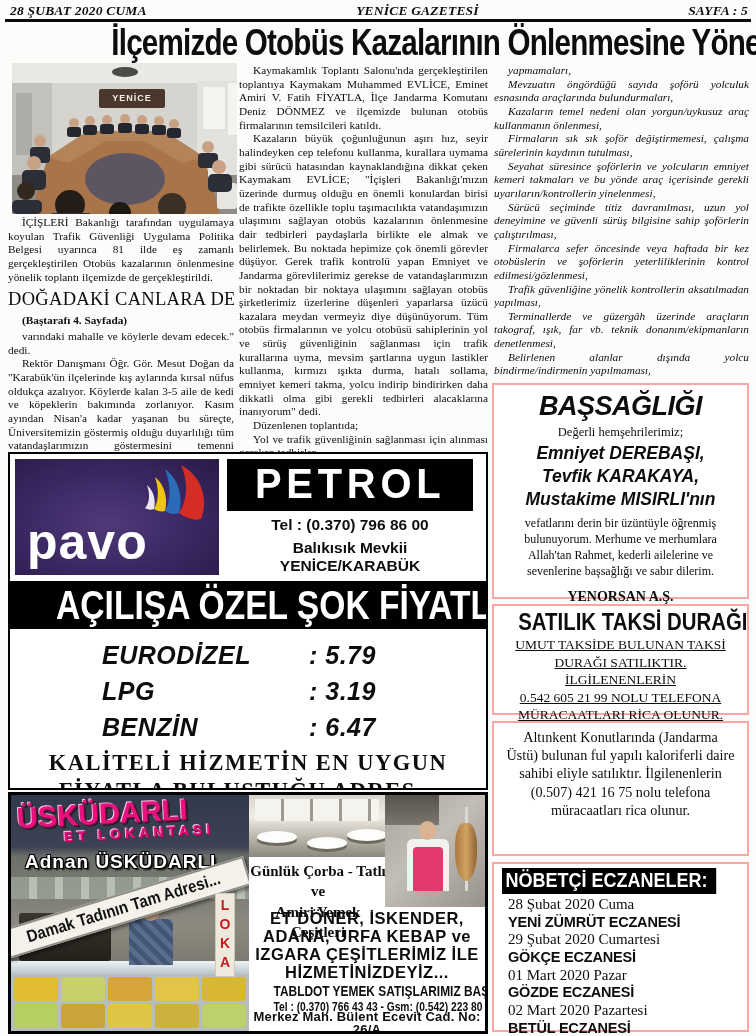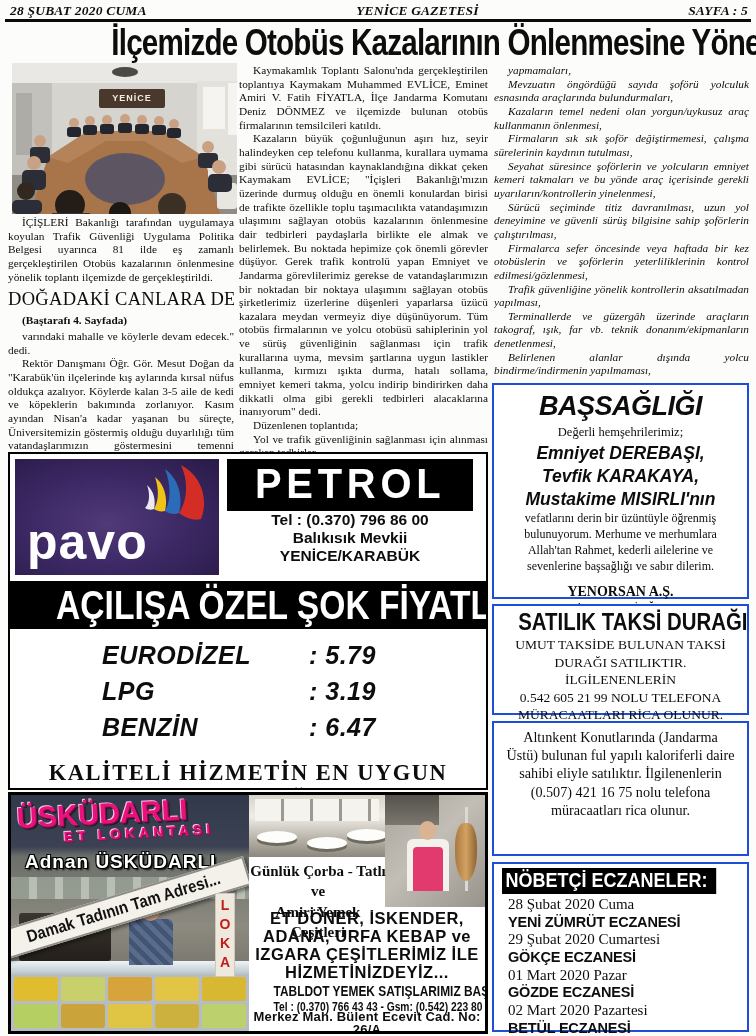--- a/index.html
+++ b/index.html
@@ -40,30 +40,30 @@
     margin:5px 0 4px; letter-spacing:.3px; white-space:nowrap; }
   .continued { font-weight:700; text-indent:14px; margin-bottom:2px; }
 
   
   .meeting-photo { top:63px; left:12px; width:225px; height:151px; background:#cfcdc8; overflow:hidden; }
   .wall-sign { position:absolute; left:87px; top:26px; width:66px; height:19px;
     background:#4a382c; border-radius:2px; color:#f2ece2;
     font:700 9px "Liberation Sans", sans-serif; text-align:center; line-height:19px; letter-spacing:1px; }
 
   
-  .rail-box { left:492px; width:257px; background:#fff; border:2px solid #1d4ed8; text-align:center; }
+  .rail-box { left:492px; width:257px; background:#fff; border:2px solid #fca5a5; text-align:center; }
   .condolence { top:383px; height:216px; padding:6px 10px 4px; }
   .condolence-title { font:italic 900 27px "Liberation Sans", sans-serif; letter-spacing:-.5px; }
   .condolence-salutation { font-size:12.5px; margin:3px 0 2px; }
   .condolence-name { font:italic 800 17.5px "Liberation Sans", sans-serif; line-height:1.32; }
-  .condolence-body { font-size:12px; line-height:1.33; text-align:center; }
+  .condolence-body { font-size:12px; line-height:1.33; margin-top:5px; text-align:center; }
   .condolence-company { font-weight:700; font-size:14px; margin-top:9px; }
   .condolence-signer { font-size:12px; margin-top:1px; }
 
-  .taxi-ad { top:604px; height:111px; padding:2px 4px; }
+  .taxi-ad { top:604px; height:111px; padding:2px 4px;text-decoration:underline; }
   .taxi-title { display:inline-block; font:700 24px "Liberation Sans", sans-serif;
     transform:scaleX(.85); white-space:nowrap; }
   .taxi-line { font-size:13.5px; line-height:1.3; }
 
   .flat-ad { top:721px; height:135px; padding:3px 12px; }
   .flat-title { font:400 26px "Liberation Serif", serif; letter-spacing:1px; }
   .flat-body { font-size:14.2px; line-height:1.28; margin-top:2px; }
 
   .pharmacy { top:862px; height:170px; padding:4px 8px; text-align:left; }
   .pharmacy-title { display:inline-block; background:#000; color:#fff;
@@ -79,30 +79,30 @@
   .pavo-row1 { display:flex; height:124px; padding:5px 5px 0 5px; }
   .pavo-logo-box { width:204px; height:116px; position:relative;
     background:radial-gradient(ellipse at 45% 55%, #503a78 0%, #3a2762 55%, #291a47 100%); overflow:hidden; }
   .pavo-wordmark { position:absolute; left:12px; bottom:4px;
     font:700 50px "Liberation Sans", sans-serif; color:#fff; letter-spacing:1px; }
   .pavo-wing { position:absolute; right:10px; top:2px; }
   .pavo-right { flex:1; text-align:center; padding:0 2px; }
   .petrol-box { background:#000; margin:0 6px; padding:4px 0 6px; }
   .petrol-title { color:#fff; font:700 42px "Liberation Sans", sans-serif;
     letter-spacing:5px; display:inline-block; transform:scaleX(.95); line-height:1; }
-  .pavo-phone, .pavo-address { font:700 15.5px "Liberation Sans", sans-serif; }
+  .pavo-phone, .pavo-address { font:700 15.5px "Liberation Sans", sans-serif; margin-top:5px; }
   .shock-banner { background:#000; height:48px; margin-top:3px; text-align:center; overflow:hidden; }
   .shock-banner span { color:#fff; display:inline-block;
     font:700 40px "Liberation Sans", sans-serif; line-height:48px;
     transform:scaleX(.84); white-space:nowrap; }
   .price-table { padding:8px 0 2px 92px; }
   .price-row { display:grid; grid-template-columns:178px auto;
     font:italic 900 25px "Liberation Sans", sans-serif; line-height:36px; letter-spacing:.5px;gap:29px; }
   .pavo-slogan { text-align:center; font:700 22.5px "Liberation Serif", serif;
-    letter-spacing:1.5px; line-height:1.25; margin-top:12px; }
+    letter-spacing:1.5px; line-height:1.25; margin-top:2px; }
 
   
   .rest-ad { top:792px; left:8px; width:480px; height:242px; background:#fff;
     border:3px solid #000; display:flex; overflow:hidden; }
   .rest-collage { width:238px; position:relative; overflow:hidden;
     background:linear-gradient(#30394a 0%, #3c4254 22%, #6a6f68 26%, #8d8a80 55%, #5d5a52 100%); }
   .rest-brand { position:absolute; top:2px; left:6px; transform:rotate(-3deg); }
   .rest-brand-main { font:700 29px "Liberation Sans", sans-serif; color:#e8117e; letter-spacing:0;
     text-shadow:1px 1px 0 #8c0c4c, 2px 2px 1px #1a1a1a, -1px -1px 0 #ffc2e2; }
   .rest-brand-sub { font:700 14px "Liberation Sans", sans-serif; color:#e8117e; letter-spacing:4px;

